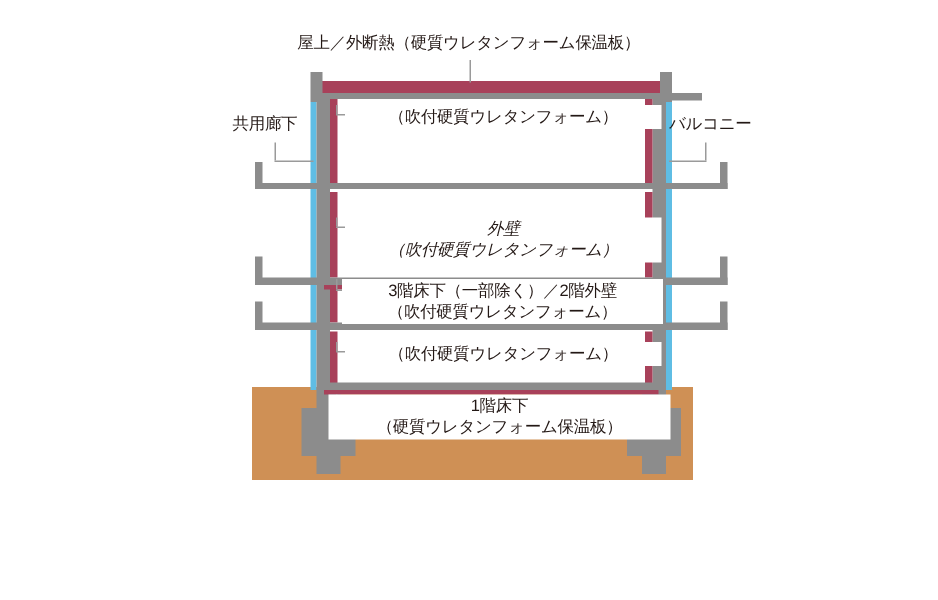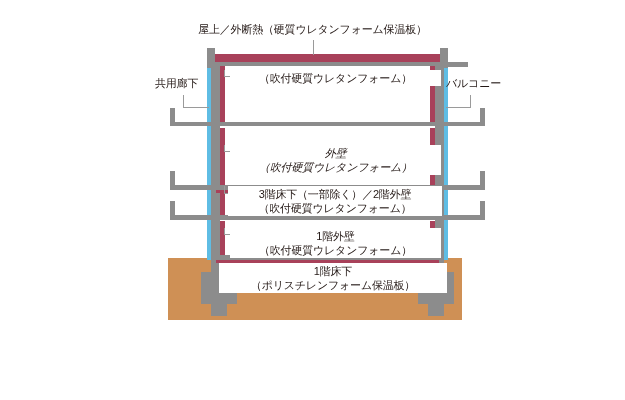--- a/index.html
+++ b/index.html
@@ -136,22 +136,21 @@
     <div>外壁</div>
     <div>（吹付硬質ウレタンフォーム）</div>
   </div>
 
   <div class="cap plate" style="left:228px;top:186px;width:208px;">
     <div>3階床下（一部除く）／2階外壁</div>
     <div>（吹付硬質ウレタンフォーム）</div>
   </div>
 
   <div class="cap plate" style="left:230px;top:228px;width:205px;">
-    <div>1階外壁</div>
     <div>（吹付硬質ウレタンフォーム）</div>
   </div>
 
   <div class="cap plate" style="left:219px;top:263px;width:222px;text-align:center;">
     <div>1階床下</div>
-    <div>（ポリスチレンフォーム保温板）</div>
+    <div>（硬質ウレタンフォーム保温板）</div>
   </div>
 
 </div>
 
 </body></html>

